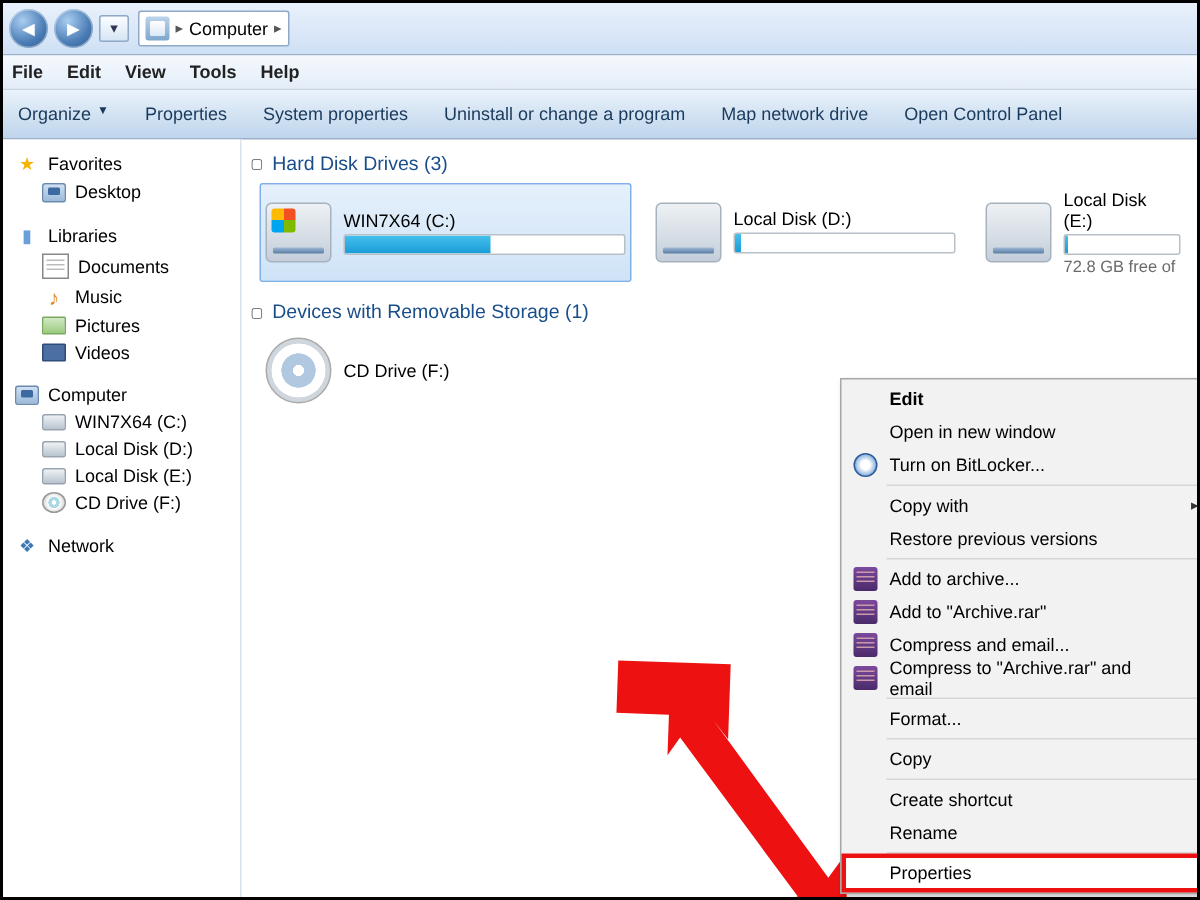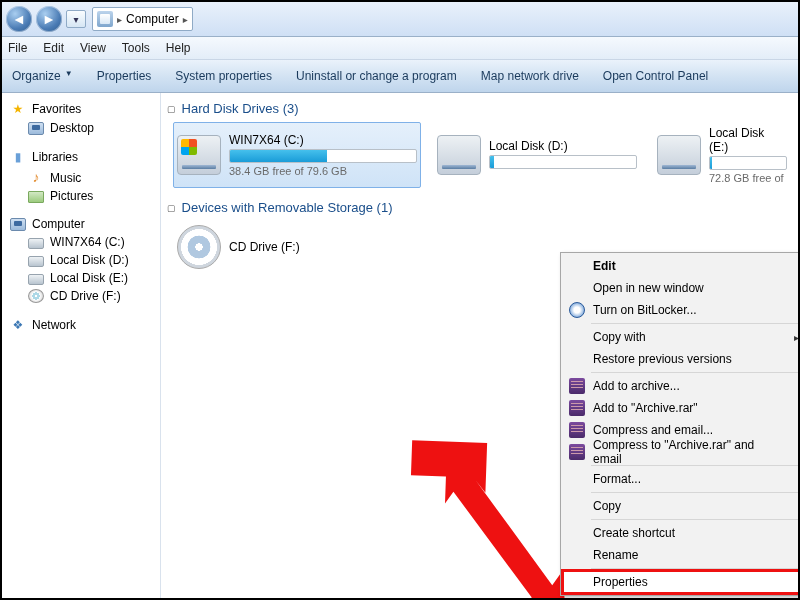--- a/index.html
+++ b/index.html
@@ -7,32 +7,32 @@
 
 .navbar{height:34px;background:linear-gradient(#e9f1fb,#cfe0f5);display:flex;align-items:center;padding:0 4px;gap:4px;border-bottom:1px solid #9ab0c8;}
 .nav-circle{width:26px;height:26px;border-radius:50%;background:radial-gradient(circle at 35% 30%,#a9cef0,#4a7bb4 60%,#2d5a8a);display:flex;align-items:center;justify-content:center;color:#fff;font-size:14px;box-shadow:inset 0 0 0 1px rgba(255,255,255,.4);}
 .nav-mini{width:18px;height:16px;background:linear-gradient(#fafdff,#d6e6f4);border:1px solid #8faac6;border-radius:2px;display:flex;align-items:center;justify-content:center;font-size:10px;color:#335;}
 .breadcrumb{flex:0 0 auto;height:22px;display:flex;align-items:center;background:#fff;border:1px solid #8faac6;border-radius:2px;margin-left:2px;padding:0 4px;gap:4px;}
 .bc-icon{width:16px;height:16px;background:linear-gradient(#bcd4ec,#7fa6cd);border-radius:2px;position:relative;}
 .bc-icon::after{content:"";position:absolute;inset:3px 3px 3px 3px;background:linear-gradient(#fff,#d9e8f6);border-radius:1px;}
 .bc-arrow{color:#555;font-size:10px;}
 
 .menubar{height:22px;background:linear-gradient(#f5f9fe,#e3edf8);border-bottom:1px solid #c9d6e6;display:flex;align-items:center;padding:0 6px;gap:16px;}
-.menubar span{color:#222;cursor:default;}
+.menubar span{color:#222;cursor:default;font-weight:bold;}
 
 .toolbar{height:32px;background:linear-gradient(#eaf2fb,#d3e3f3 50%,#bfd5ec);border-bottom:1px solid #9ab0c8;display:flex;align-items:center;padding:0 10px;gap:24px;}
 .toolbar .btn{color:#1a3a5c;cursor:default;display:flex;gap:4px;}
 .toolbar .btn.org{color:#1a3a5c;}
 .dd-tri{font-size:8px;color:#1a3a5c;}
 
 .body{display:flex;height:calc(600px - 4px - 34px - 22px - 32px);}
 .sidebar{width:158px;border-right:1px solid #d9e2ed;background:#fff;padding:6px 0;}
 .side-group{margin-bottom:10px;}
 .side-header{display:flex;align-items:center;gap:6px;padding:2px 8px;font-size:12px;}
-.side-item{display:flex;align-items:flex-end;gap:6px;padding:2px 8px 2px 26px;font-size:12px;}
+.side-item{display:flex;align-items:center;gap:6px;padding:2px 8px 2px 26px;font-size:12px;}
 .ico{width:16px;height:16px;flex:0 0 16px;display:flex;align-items:center;justify-content:center;font-size:12px;}
 .ico.star{color:#f4b400;}
 .ico.folder{background:linear-gradient(#ffe9a8,#f0c85a);border-radius:2px;width:15px;height:12px;position:relative;}
 .ico.folder::before{content:"";position:absolute;top:-3px;left:1px;width:6px;height:3px;background:#f0c85a;border-radius:1px 1px 0 0;}
 .ico.lib{color:#6aa0d8;}
 .ico.drive{width:16px;height:11px;background:linear-gradient(#eef2f5,#b8c4cf);border-radius:2px;border:1px solid #97a3ae;box-sizing:border-box;}
 .ico.disc{width:14px;height:14px;border-radius:50%;background:radial-gradient(circle,#fff 15%,#add8e6 16% 40%,#fff 41%,#c0c0c0);border:1px solid #999;box-sizing:border-box;}
 .ico.net{color:#3c78b4;}
 .ico.comp{width:15px;height:13px;background:linear-gradient(#cfe0f2,#9cbadb);border:1px solid #6b8aad;border-radius:2px;box-sizing:border-box;position:relative;}
 .ico.comp::after{content:"";position:absolute;left:3px;right:3px;top:2px;bottom:4px;background:#3d6aa0;border-radius:1px;}
@@ -123,26 +123,34 @@
             <span class="ico comp"></span>
             <span>Desktop</span>
           </div>
       </div>
       <div class="side-group">
         <div class="side-header">
             <span class="ico lib">▮</span>
             <span>Libraries</span>
           </div>
         <div class="side-item">
+            <span class="ico doc"></span>
+            <span>Documents</span>
+          </div>
+        <div class="side-item">
             <span class="ico music">♪</span>
             <span>Music</span>
           </div>
         <div class="side-item">
             <span class="ico pic"></span>
             <span>Pictures</span>
+          </div>
+        <div class="side-item">
+            <span class="ico vid"></span>
+            <span>Videos</span>
           </div>
       </div>
       <div class="side-group">
         <div class="side-header sel" style="padding-left:8px;">
             <span class="ico comp"></span>
             <span>Computer</span>
           </div>
         <div class="side-item">
             <span class="ico drive"></span>
             <span>WIN7X64 (C:)</span>
@@ -176,21 +184,20 @@
             <span>Hard Disk Drives (3)</span>
           </div>
         <div class="drives">
           <div class="drive-tile sel">
             <div class="drive-icon win"></div>
             <div class="drive-info">
               <div class="drive-name">WIN7X64 (C:)</div>
               <div class="drive-bar">
                   <div class="drive-fill" style="width:52%"></div>
                 </div>
-              <div class="drive-free">38.4 GB free of 79.6 GB</div>
             </div>
           </div>
           <div class="drive-tile" style="width:200px;">
             <div class="drive-icon"></div>
             <div class="drive-info">
               <div class="drive-name">Local Disk (D:)</div>
               <div class="drive-bar">
                   <div class="drive-fill" style="width:3%"></div>
                 </div>
               <div class="drive-free"></div>

